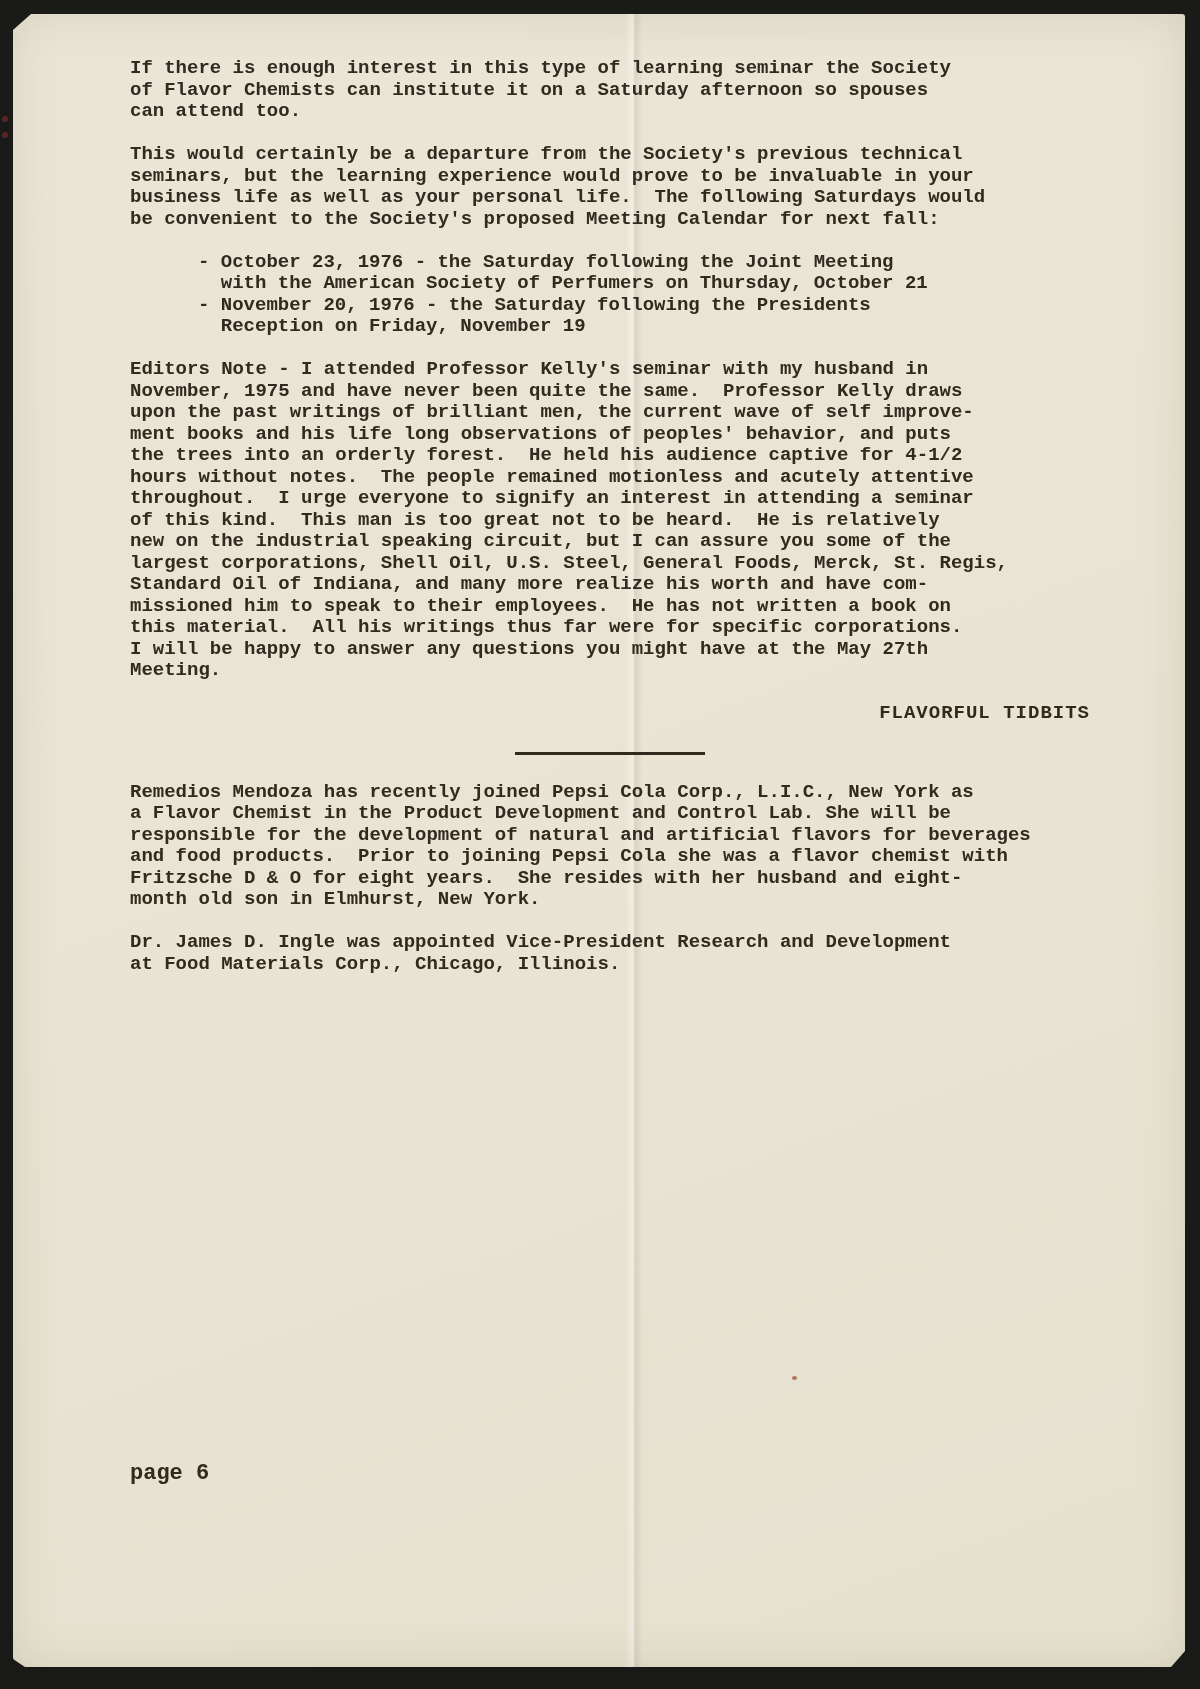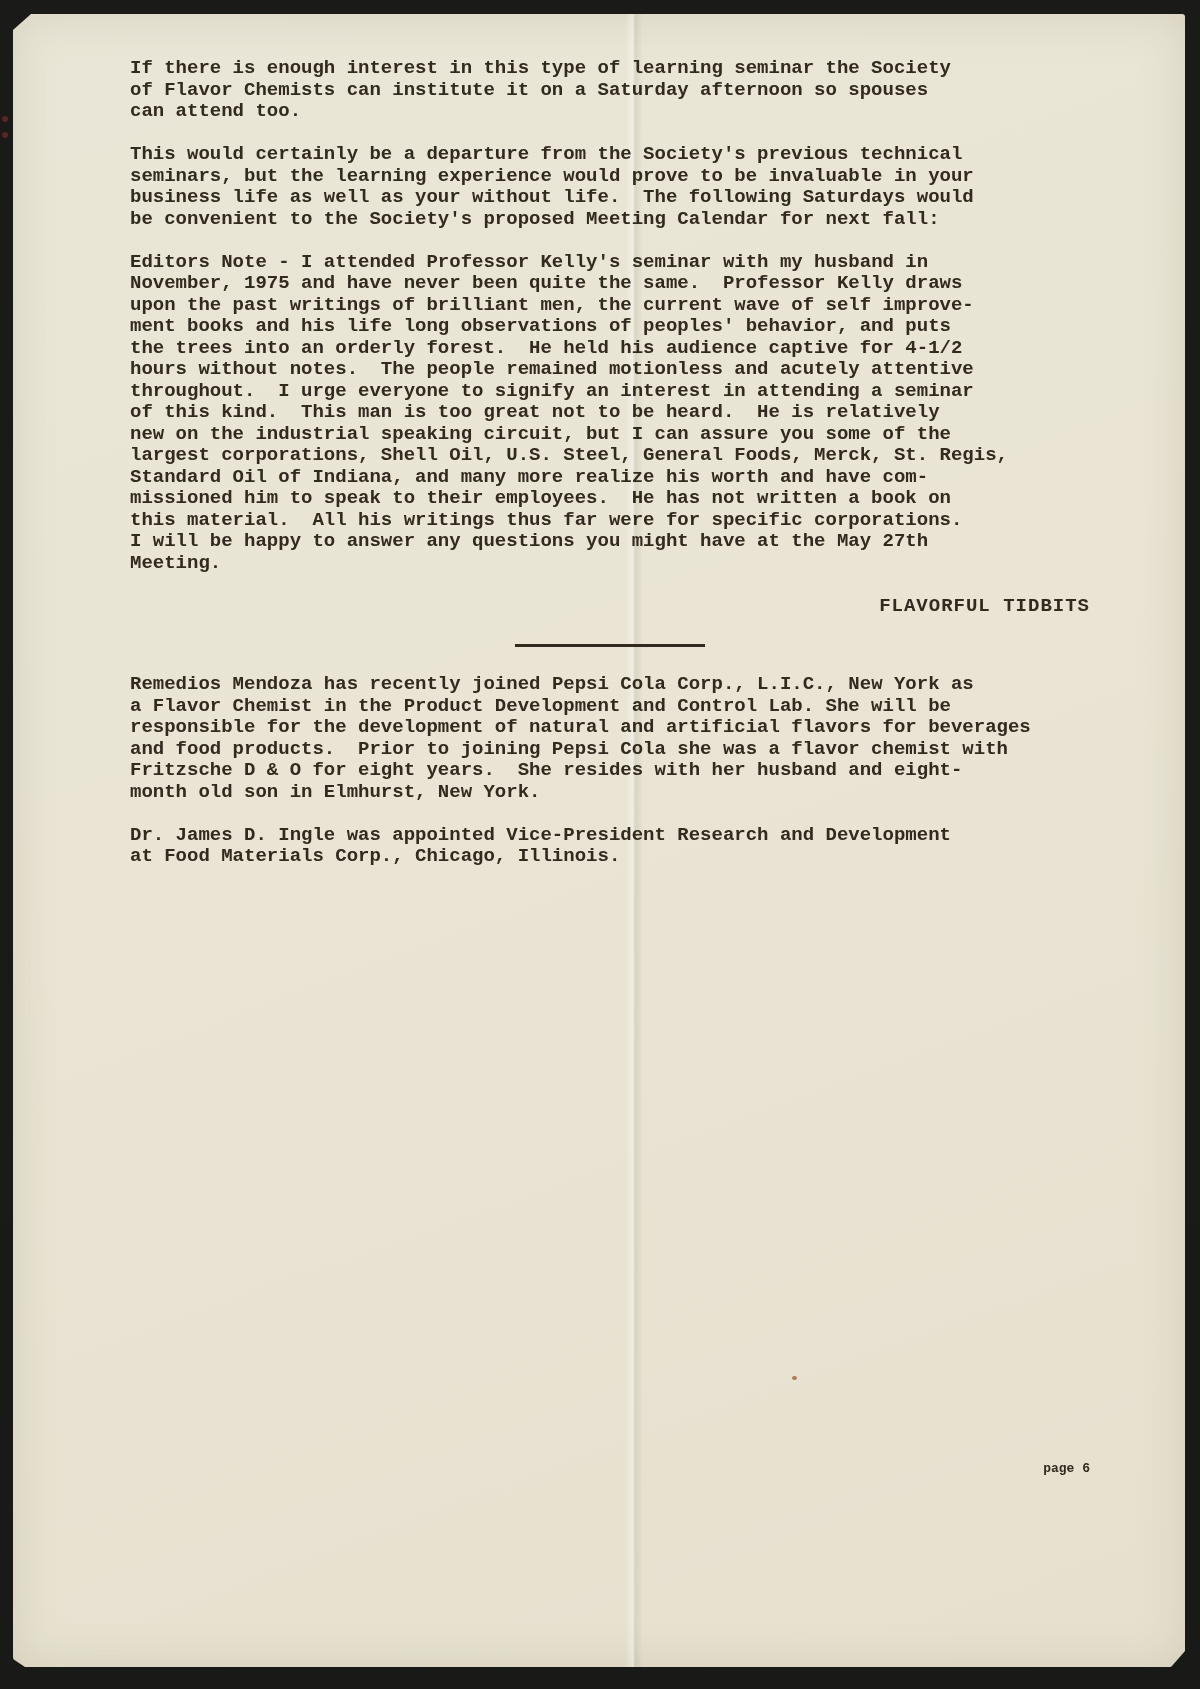--- a/index.html
+++ b/index.html
@@ -77,23 +77,23 @@
     width: 190px;
     height: 3px;
     background: #32291f;
     margin: 27px auto 0 auto;
   }
   .page-footer {
     position: absolute;
     left: 117px;
     top: 1447px;
     width: 960px;
-    text-align: right;
+    text-align: left;
     font-family: "Liberation Mono", "DejaVu Sans Mono", monospace;
-    font-size: 13px;
+    font-size: 22px;
     font-weight: 700;
     color: #32291f;
     white-space: pre;
   }
   .speck {
     position: absolute;
     left: 779px;
     top: 1362px;
     width: 5px;
     height: 4px;
@@ -124,23 +124,27 @@
     <div class="speck"></div>
 
     <div class="content">
 
       <p class="block">If there is enough interest in this type of learning seminar the Society
 of Flavor Chemists can institute it on a Saturday afternoon so spouses
 can attend too.</p>
 
       <p class="block">This would certainly be a departure from the Society's previous technical
 seminars, but the learning experience would prove to be invaluable in your
-business life as well as your without life.  The following Saturdays would
+business life as well as your personal life.  The following Saturdays would
 be convenient to the Society's proposed Meeting Calendar for next fall:</p>
 
+      <p class="block indent">- October 23, 1976 - the Saturday following the Joint Meeting
+  with the American Society of Perfumers on Thursday, October 21
+- November 20, 1976 - the Saturday following the Presidents
+  Reception on Friday, November 19</p>
 
 
       <p class="block"><span class="u">Editors Note</span><span> - I attended Professor Kelly's seminar with my husband in
 November, 1975 and have never been quite the same.  Professor Kelly draws
 upon the past writings of brilliant men, the current wave of self improve-
 ment books and his life long observations of peoples' behavior, and puts
 the trees into an orderly forest.  He held his audience captive for 4-1/2
 hours without notes.  The people remained motionless and acutely attentive
 throughout.  I urge everyone to signify an interest in attending a seminar
 of this kind.  This man is too great not to be heard.  He is relatively

